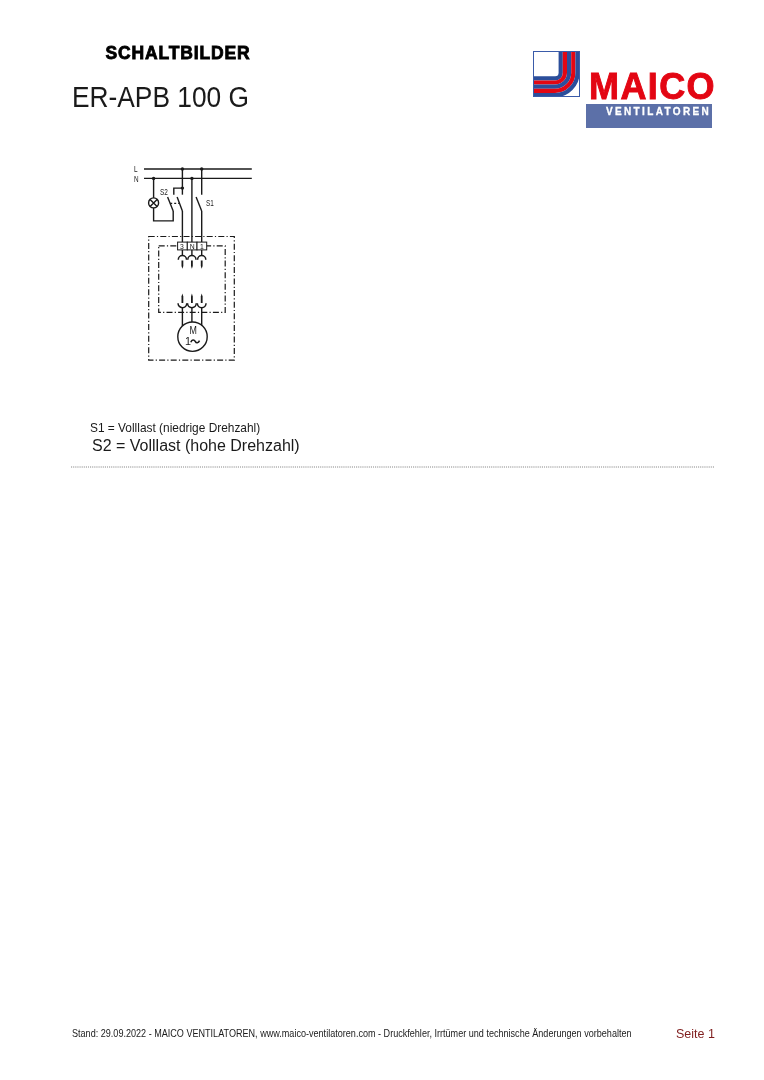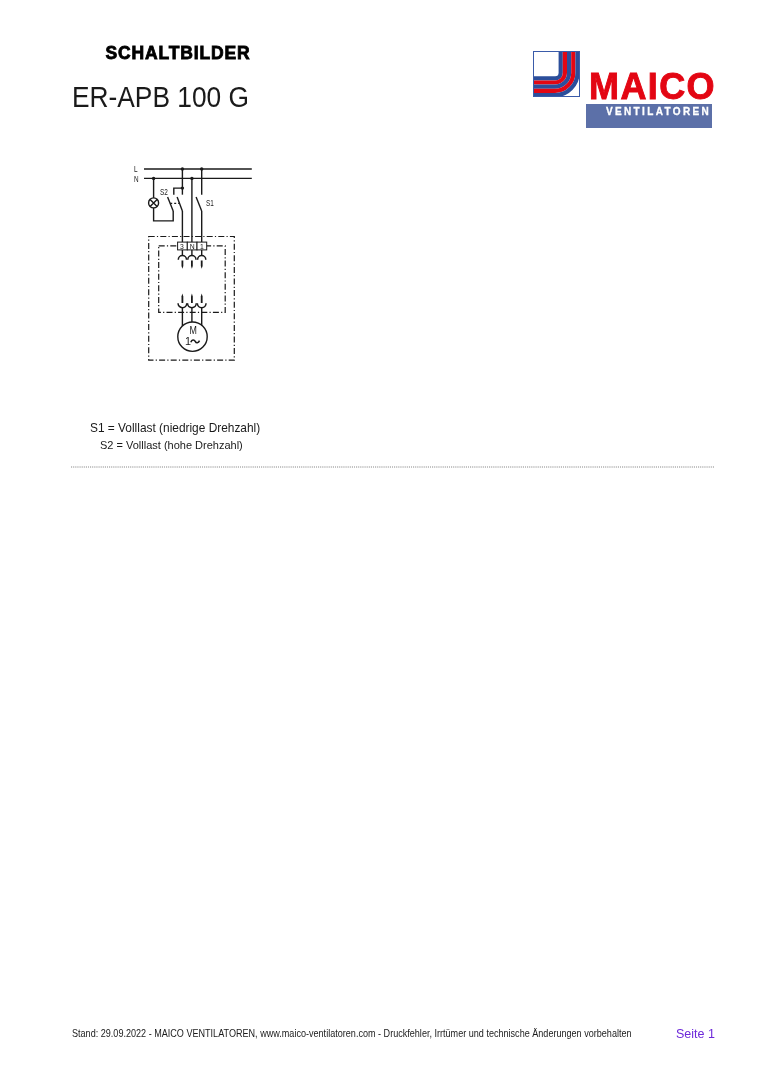--- a/index.html
+++ b/index.html
@@ -127,21 +127,21 @@
   <g>
     <circle cx="192.5" cy="336.7" r="14.7" fill="#ffffff"></circle>
     <text x="189.4" y="334.2" font-size="10.8" textLength="7.4" lengthAdjust="spacingAndGlyphs" fill="#1a1a1a" stroke="none">M</text>
     <text x="184.9" y="344.5" font-size="10.8" fill="#1a1a1a" stroke="none">1</text>
     <path d="M 190.8 342.2 C 191.9 339.3 194.2 339.3 195.2 341.3 C 196.2 343.3 198.4 343.3 199.5 340.6" stroke-width="1.5"></path>
   </g>
 </svg>
 
 <div class="abs" style="left:90px;top:423px;font-size:11.9px;color:#1a1a1a;line-height:11px;">S1 = Volllast (niedrige Drehzahl)</div>
 
-<div class="abs" style="left:100px;top:439.5px;font-size:11px;color:#1a1a1a;line-height:11px;">S2 = Volllast (hohe Drehzahl)</div>
+<div class="abs" style="left:92px;top:439.5px;font-size:16px;color:#1a1a1a;line-height:11px;">S2 = Volllast (hohe Drehzahl)</div>
 
 <svg class="abs" style="left:71px;top:465.6px;" width="643" height="2" viewBox="0 0 643 2">
     <line x1="0" y1="1" x2="643" y2="1" stroke="#6a6a6a" stroke-width="1" stroke-dasharray="0.8 1.1"></line>
   </svg>
 
 <div class="abs" id="footer" style="left:72px;top:1028px;font-size:11.4px;color:#1a1a1a;line-height:11.4px;transform:scaleX(0.796);transform-origin:0 0;white-space:nowrap;">Stand: 29.09.2022 - MAICO VENTILATOREN, www.maico-ventilatoren.com - Druckfehler, Irrtümer und technische Änderungen vorbehalten</div>
 
-<div class="abs" id="seite" style="left:676px;top:1027.5px;font-size:12.5px;color:#6d28d9;line-height:12.5px;white-space:nowrap;">Seite 1</div>
+<div class="abs" id="seite" style="left:676px;top:1027.5px;font-size:12.5px;color:#7f1d1d;line-height:12.5px;white-space:nowrap;">Seite 1</div>
 
 </body></html>

